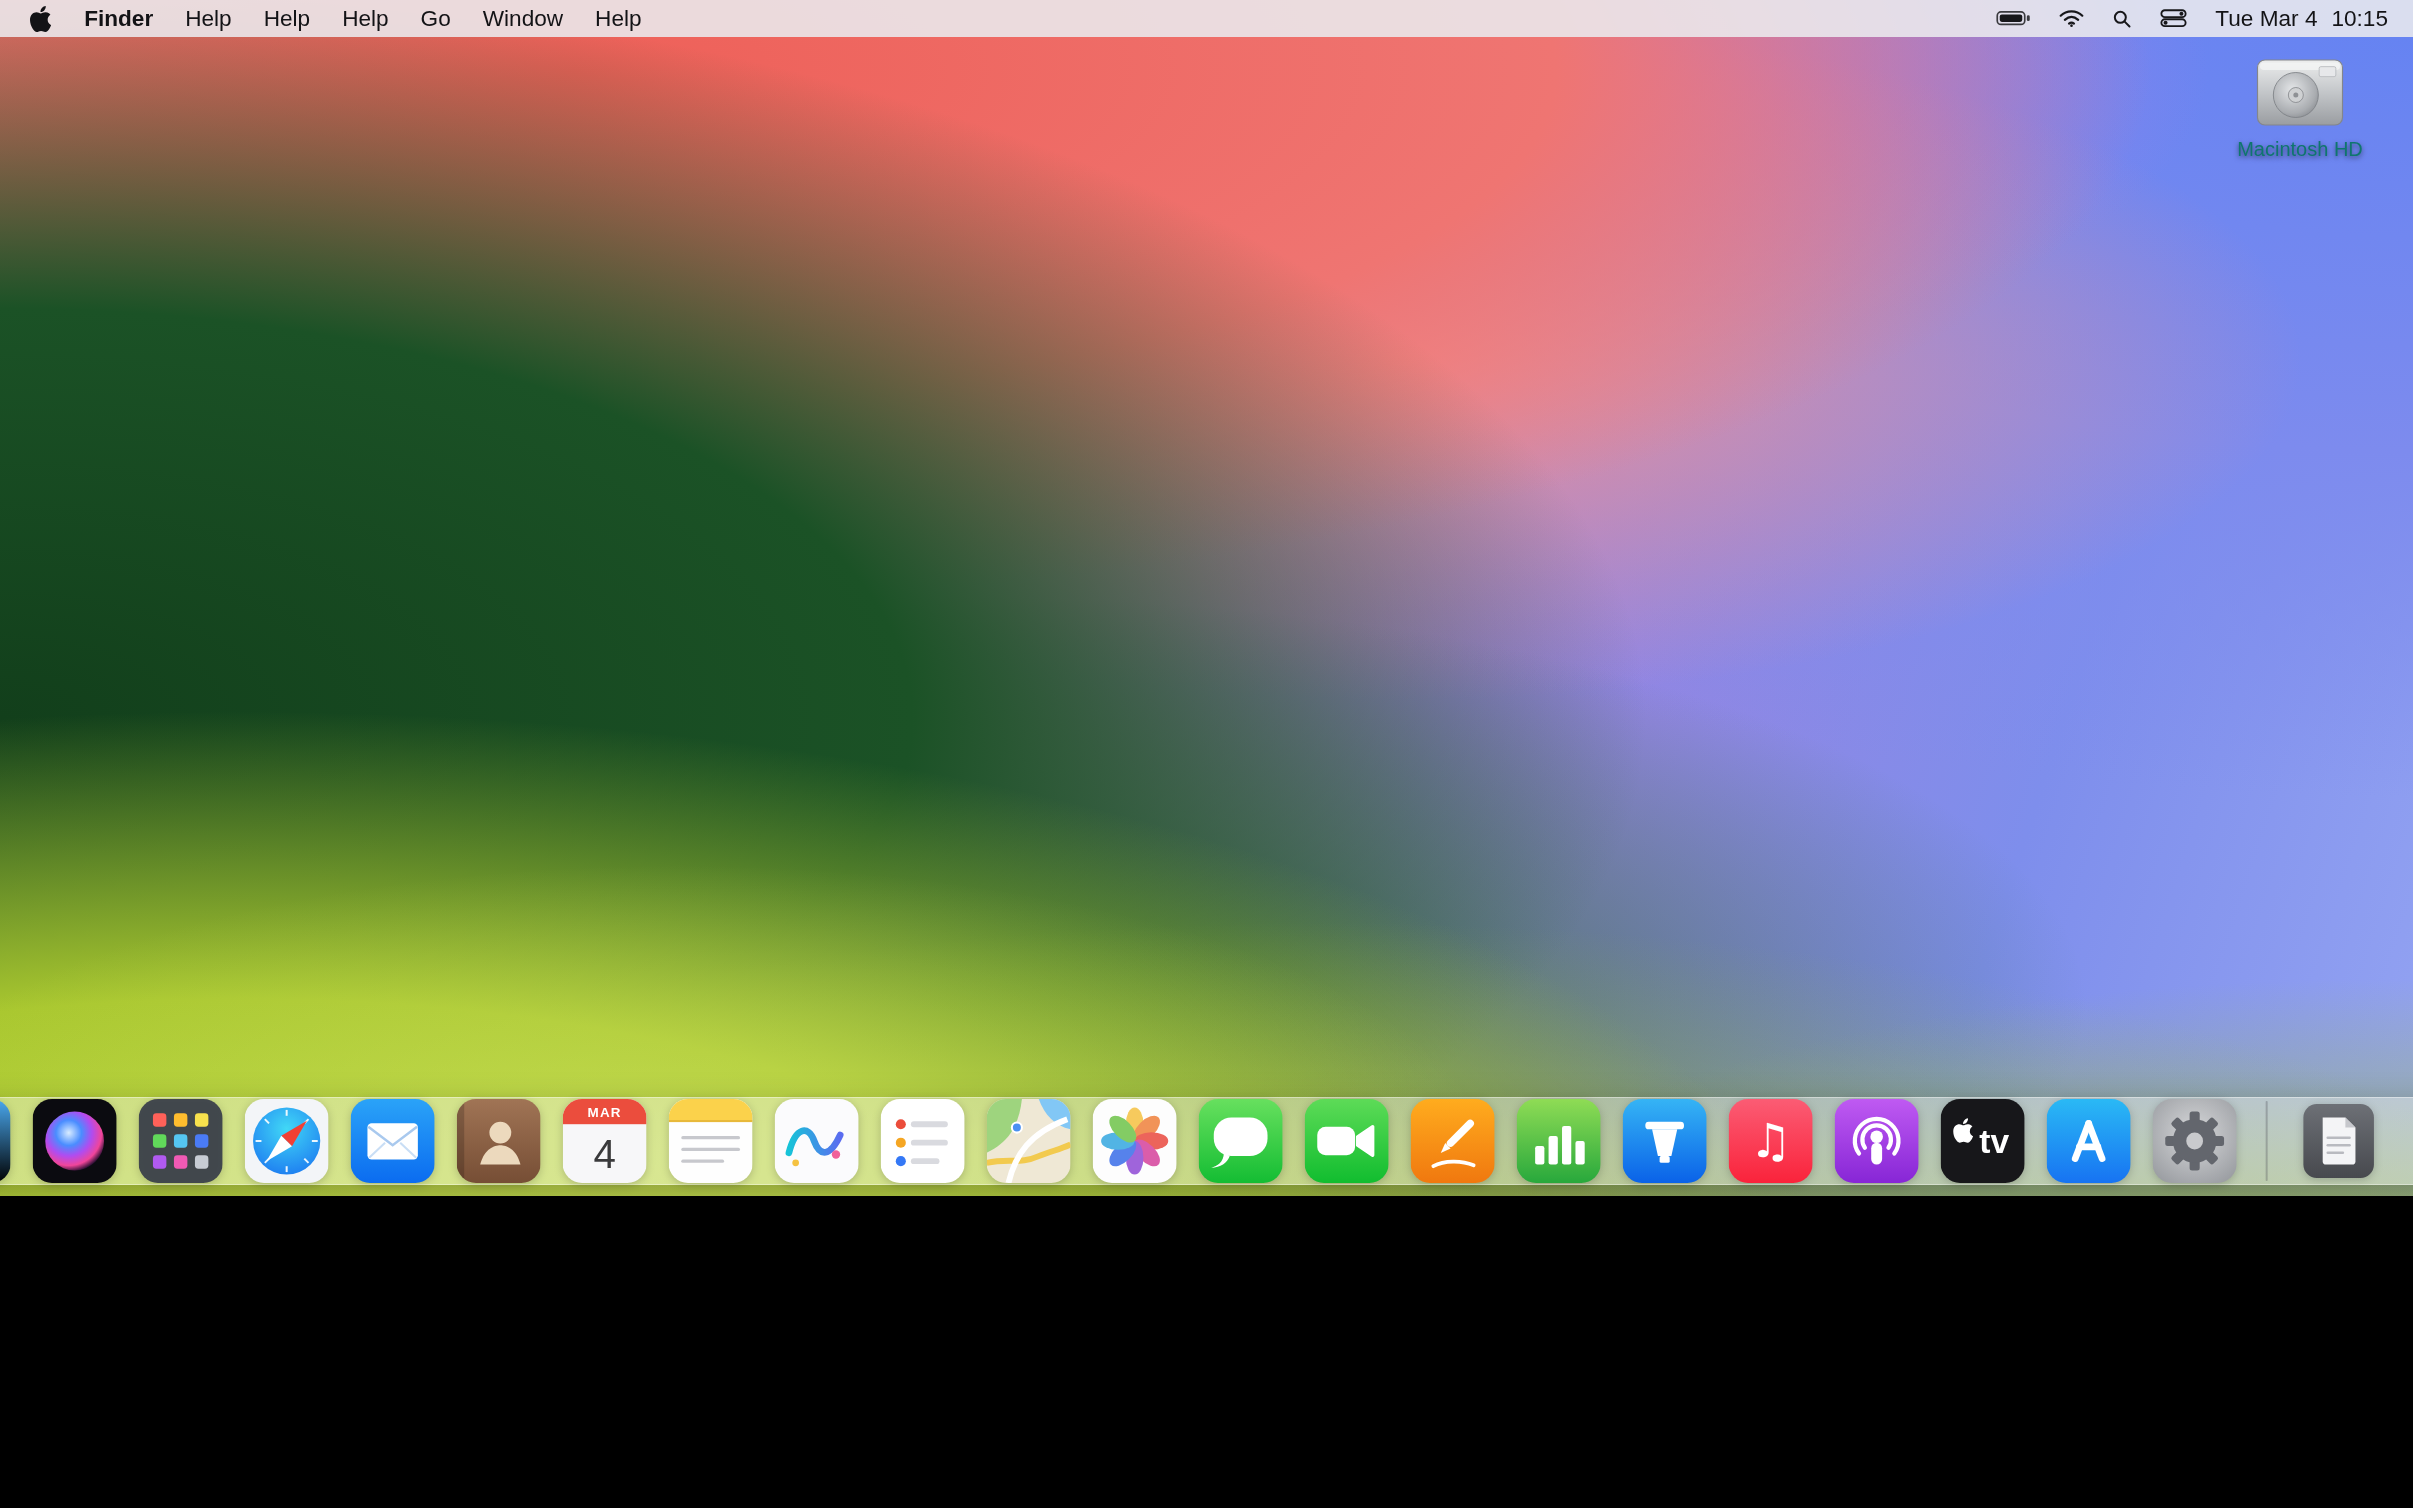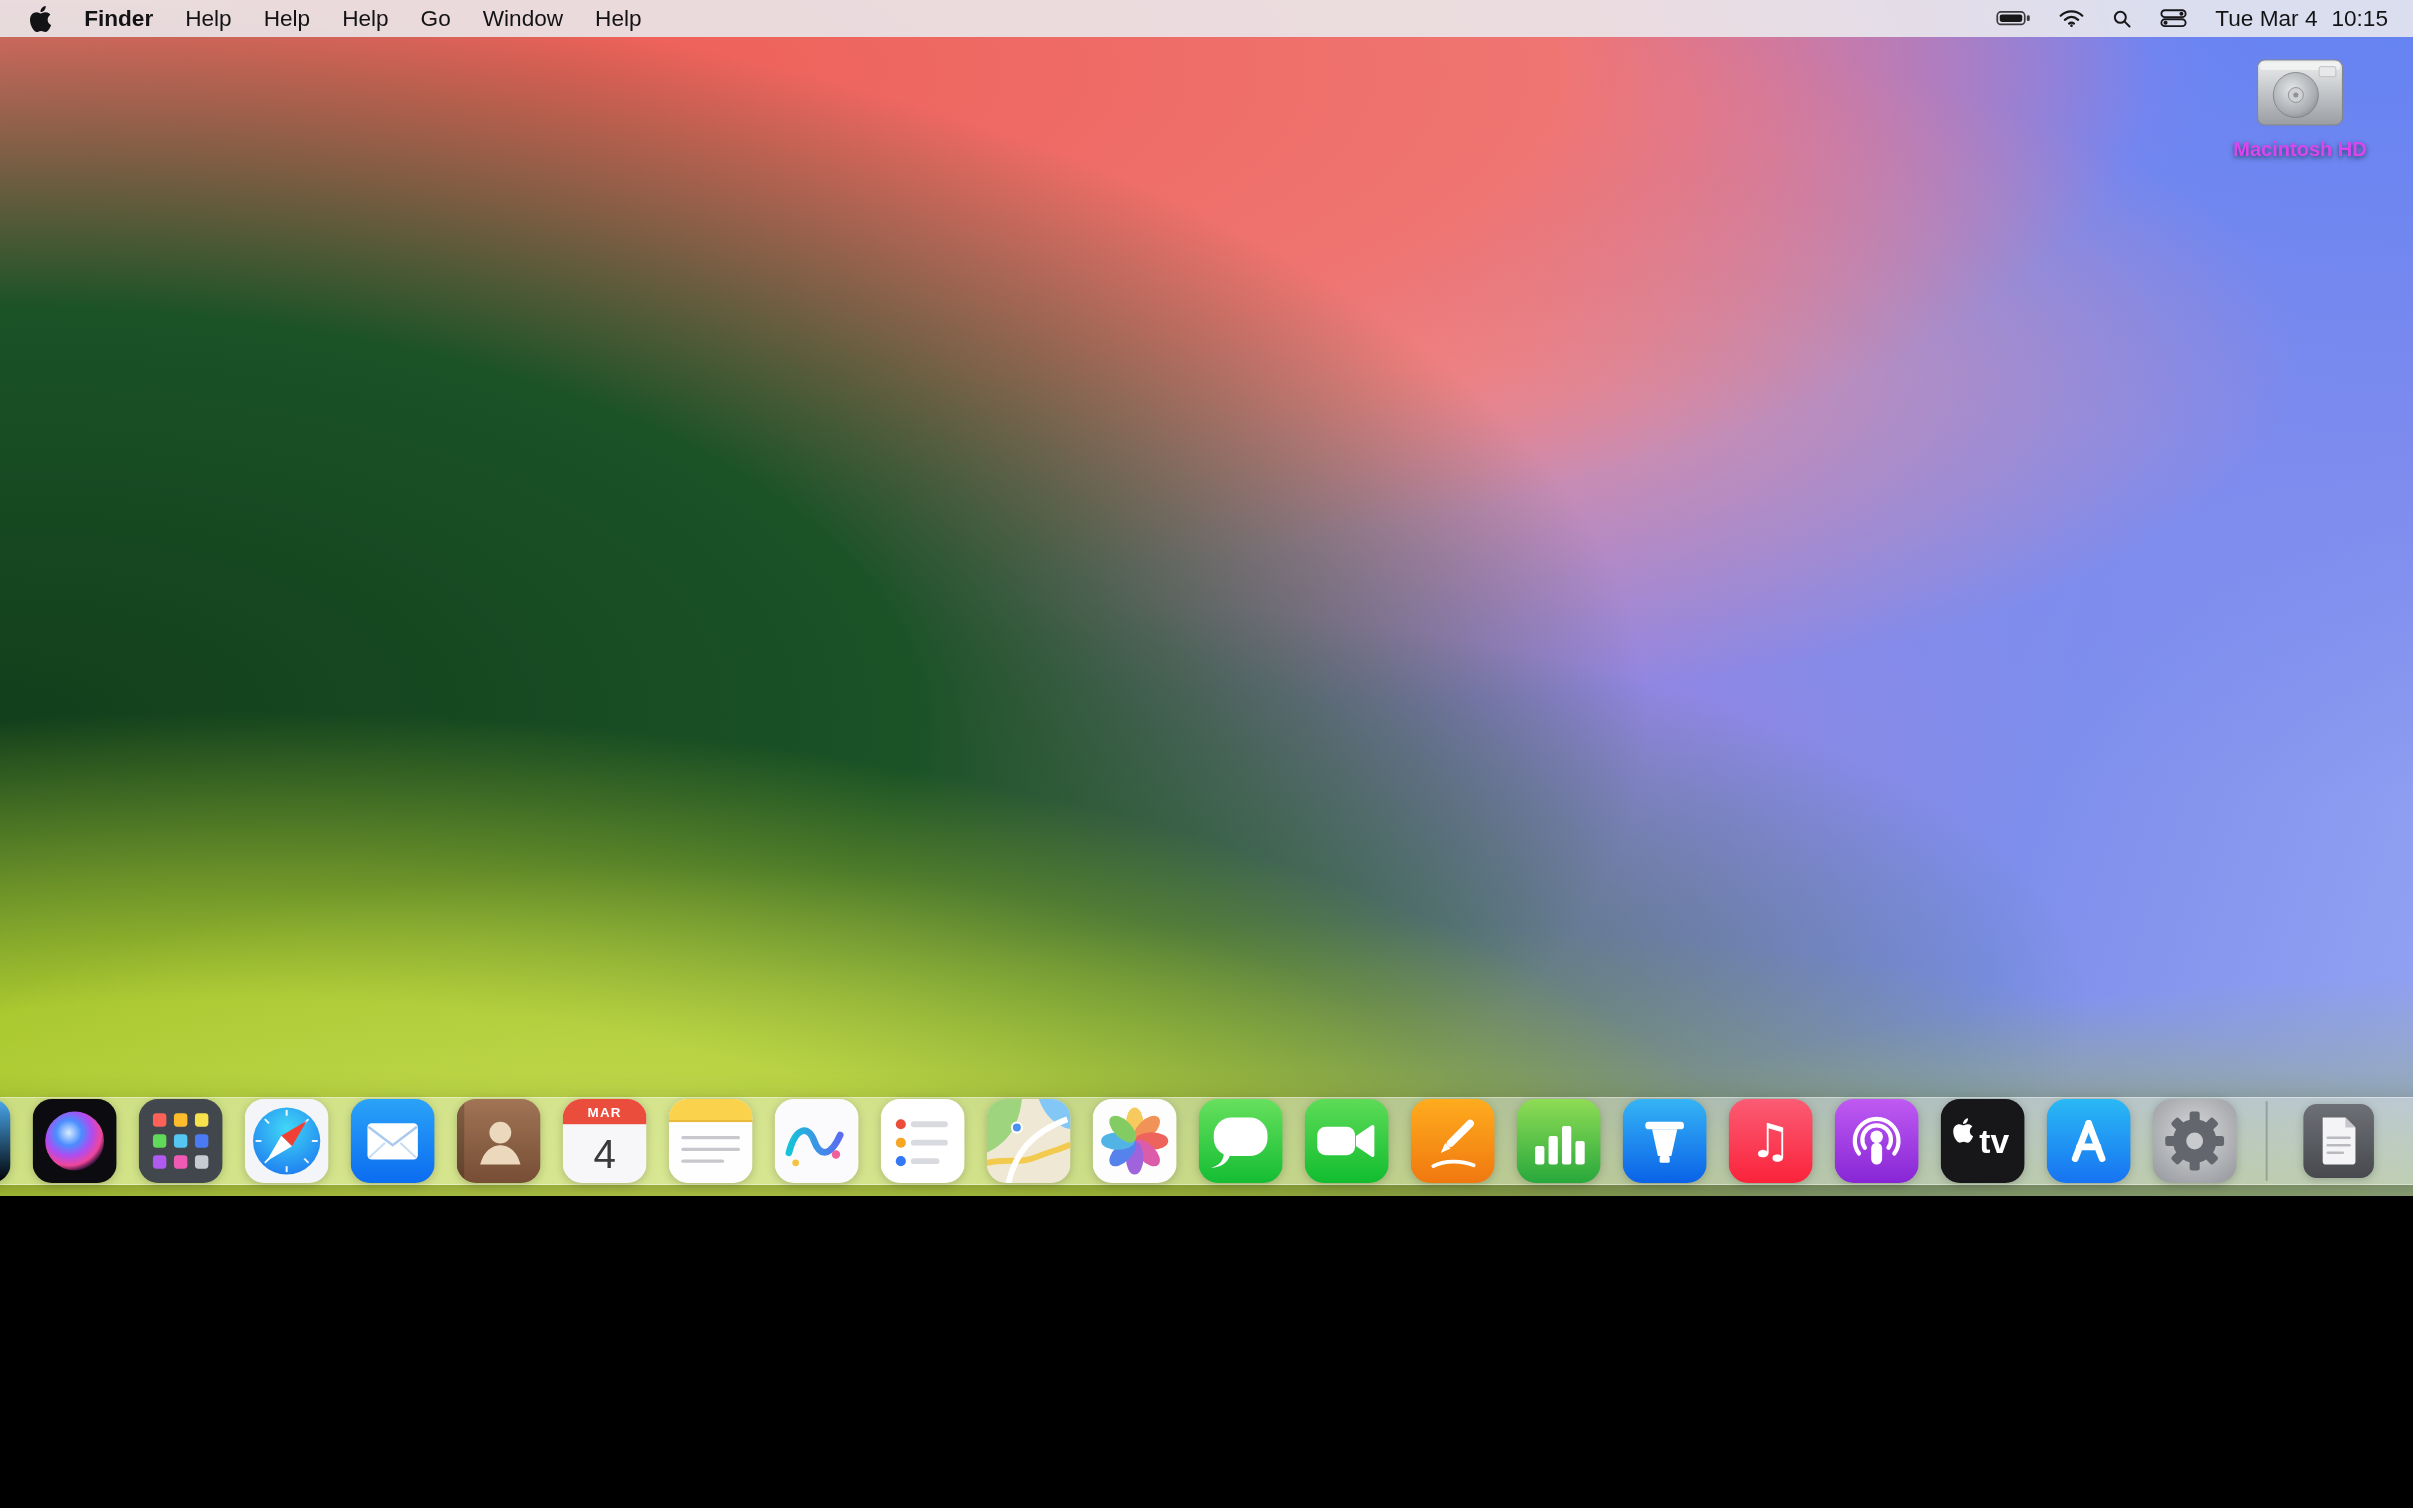--- a/index.html
+++ b/index.html
@@ -32,21 +32,21 @@
   .app-name{font-weight:700;}
   .spacer{flex:1;}
   .status{display:flex;align-items:center;gap:28px;}
   .status-icon{display:flex;align-items:center;}
   .clock{display:flex;align-items:center;gap:14px;white-space:nowrap;}
 
   
   .hd-icon{position:absolute;top:50px;right:42px;width:142px;z-index:5;
     display:flex;flex-direction:column;align-items:center;gap:3.4px;}
   .hd-icon svg{width:102px;height:85px;}
-  .hd-label{font-size:20px;font-weight:700;color:#d946ef;text-shadow:0 1.7px 5px rgba(0,0,0,.55);}
+  .hd-label{font-size:20px;font-weight:400;color:#0f766e;text-shadow:0 1.7px 5px rgba(0,0,0,.55);}
 
   
   .dock{position:absolute;left:50%;bottom:11px;transform:translateX(-50%);z-index:20;
     display:flex;align-items:center;gap:22px;padding:1px 11px;
     background:rgba(250,250,252,.38);border:0.8px solid rgba(255,255,255,.4);
     border-radius:32px;box-shadow:0 11.7px 35px rgba(0,0,0,.28);}
   .dock-item{position:relative;width:84px;height:84px;flex:0 0 auto;}
   .dock-item > svg{width:100%;height:100%;display:block;filter:drop-shadow(0 2.5px 4.2px rgba(0,0,0,.20));}
   .dock-sep{width:1.7px;height:80px;border-radius:0.8px;background:rgba(70,70,80,.30);margin:0 7.5px;flex:0 0 auto;}
   .indicator{position:absolute;left:50%;bottom:-9.2px;transform:translateX(-50%);

